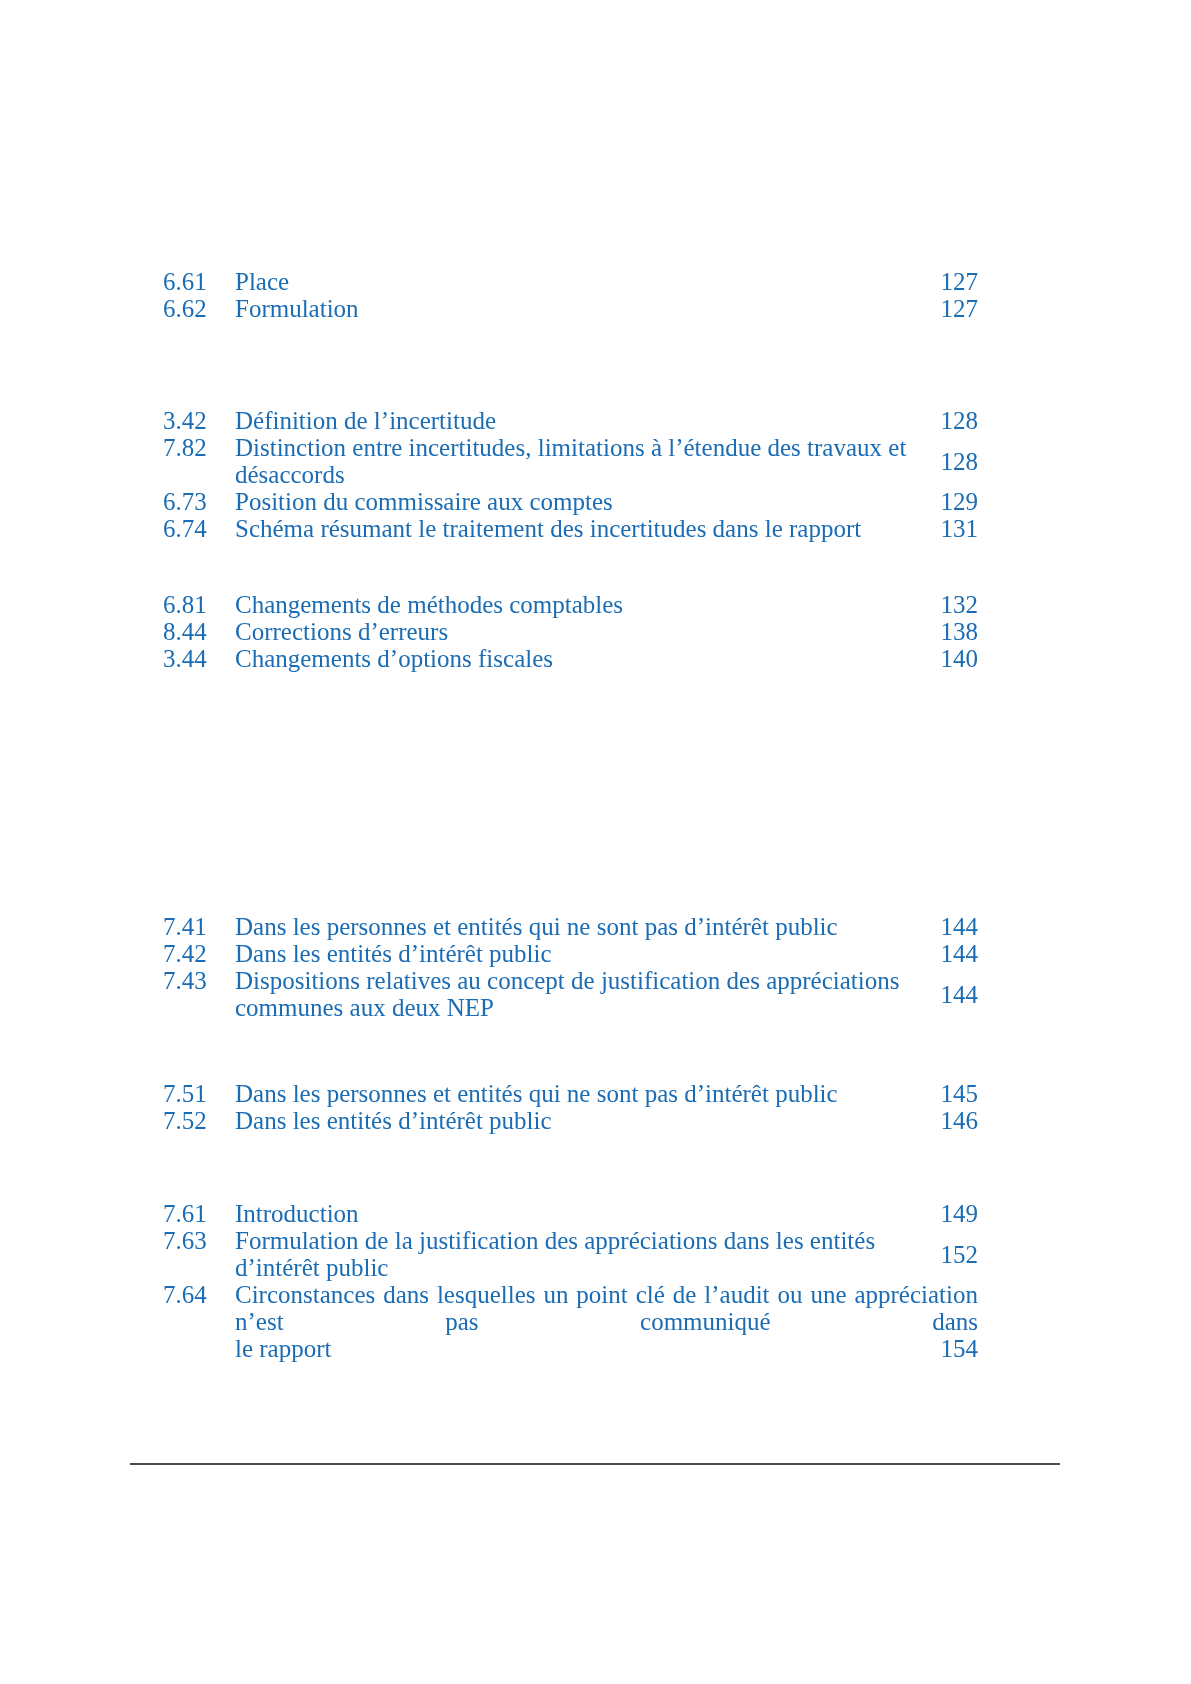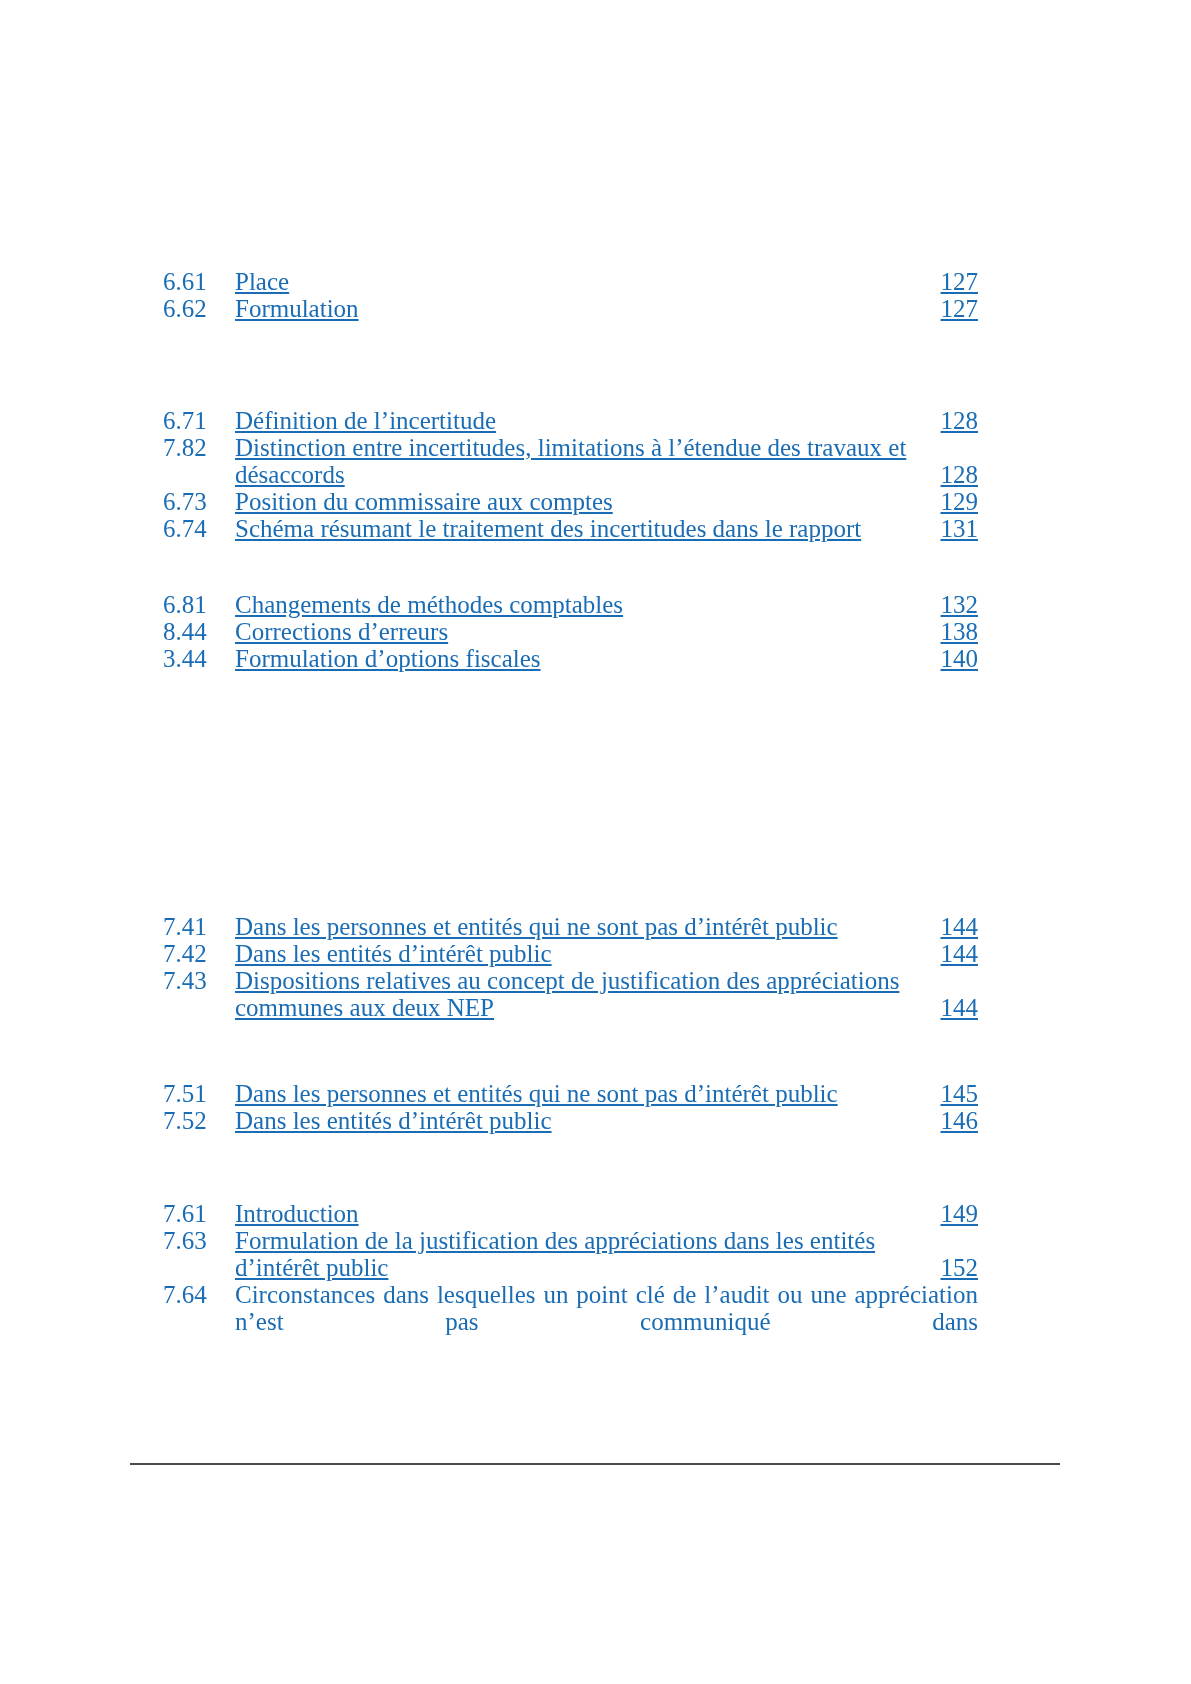--- a/index.html
+++ b/index.html
@@ -37,22 +37,21 @@
   .body {
     flex: 1 1 auto;
     min-width: 0;
   }
   .wrapline {
     text-align: justify;
     text-align-last: justify;
   }
   .lastline {
     display: flex;
-    align-items: flex-end;
-    text-decoration: underline;
+    align-items: center;
   }
   .title {
     flex: 0 1 auto;
   }
   .filler {
     flex: 1 1 10px;
     min-width: 8px;
     margin: 0 3px 0 4px;
     background-image: radial-gradient(circle, var(--accent) 1.3px, transparent 1.8px);
     background-size: 7px 4px;
@@ -96,21 +95,21 @@
             <span class="title">Formulation</span>
             <span class="filler"></span>
             <span class="pagenum">127</span>
           </div>
         </div>
       </div>
     </div>
 
     <div class="toc-group g2">
       <div class="entry">
-        <span class="num">6.71</span>
+        <span class="num">3.42</span>
         <div class="body">
           <div class="lastline">
             <span class="title">Définition de l’incertitude</span>
             <span class="filler"></span>
             <span class="pagenum">128</span>
           </div>
         </div>
       </div>
       <div class="entry">
         <span class="num">7.82</span>
@@ -162,21 +161,21 @@
             <span class="title">Corrections d’erreurs</span>
             <span class="filler"></span>
             <span class="pagenum">138</span>
           </div>
         </div>
       </div>
       <div class="entry">
         <span class="num">3.44</span>
         <div class="body">
           <div class="lastline">
-            <span class="title">Formulation d’options fiscales</span>
+            <span class="title">Changements d’options fiscales</span>
             <span class="filler"></span>
             <span class="pagenum">140</span>
           </div>
         </div>
       </div>
     </div>
 
     <div class="toc-group g4">
       <div class="entry">
         <span class="num">7.41</span>
@@ -251,20 +250,25 @@
             <span class="title">Formulation de la justification des appréciations dans les entités d’intérêt public</span>
             <span class="filler"></span>
             <span class="pagenum">152</span>
           </div>
         </div>
       </div>
       <div class="entry">
         <span class="num">7.64</span>
         <div class="body">
           <div class="wrapline">Circonstances dans lesquelles un point clé de l’audit ou une appréciation n’est pas communiqué dans</div>
+          <div class="lastline">
+            <span class="title">le rapport</span>
+            <span class="filler"></span>
+            <span class="pagenum">154</span>
+          </div>
         </div>
       </div>
     </div>
 
   </div>
 
   <div class="footer-rule"></div>
 </div>
 
 </body></html>

